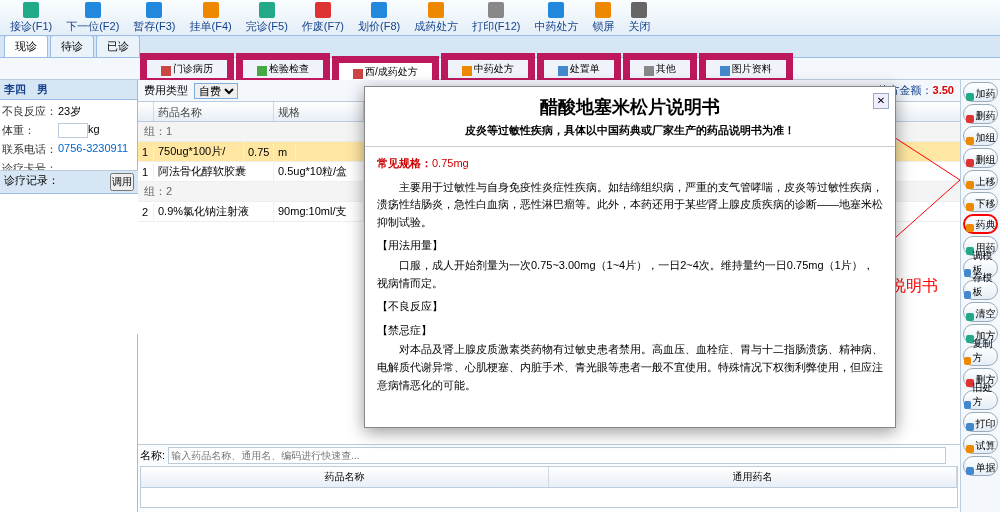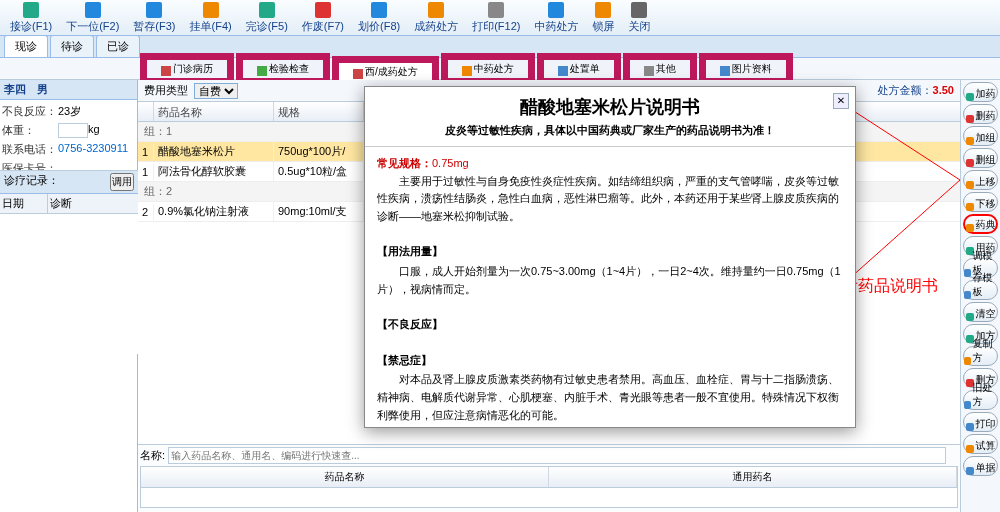--- a/index.html
+++ b/index.html
@@ -32,28 +32,28 @@
 .grid-row>div{padding:2px 4px;border-right:1px solid #f0f0f0;overflow:hidden;white-space:nowrap}
 .grid-row.sel{background:#ffe7a2}
 .btm{height:68px;border-top:1px solid #bcd;background:#fafcfe;padding:2px}
 .btm input{width:calc(100% - 40px);border:1px solid #bcd;padding:2px;font-size:10px;color:#999}
 .btm-head{display:flex;background:linear-gradient(#fff,#e8eef6);border:1px solid #bcd;margin-top:2px}
 .btm-head>div{flex:1;padding:3px;text-align:center;border-right:1px solid #d0d8e2;font-size:10px}
 .right-btns{width:40px;background:#f4f8fc;border-left:1px solid #bcd;display:flex;flex-direction:column;padding:2px;gap:2px}
 .rbtn{height:20px;border:1px solid #9ab;background:linear-gradient(#fff,#e4edf6);font-size:10px;display:flex;align-items:flex-end;justify-content:center;cursor:pointer;gap:2px;border-radius:10px}
 .rbtn .dot{width:8px;height:8px;border-radius:2px}
 .rbtn.hl{border:2px solid #f00}
-.popup{position:absolute;left:364px;top:86px;width:492px;height:342px;background:#fff;border:1px solid #888;box-shadow:0 4px 16px rgba(0,0,0,.4);z-index:10;display:flex;flex-direction:column}
+.popup{position:absolute;left:364px;top:86px;width:532px;height:342px;background:#fff;border:1px solid #888;box-shadow:0 4px 16px rgba(0,0,0,.4);z-index:10;display:flex;flex-direction:column}
 .popup-head{padding:8px;border-bottom:1px solid #ccc;position:relative}
 .popup-head h2{text-align:center;font-size:18px;font-weight:bold;font-family:SimSun}
 .popup-head .sub{text-align:center;font-size:11px;margin-top:4px;font-weight:bold}
 .popup-head .x{position:absolute;right:6px;top:6px;width:16px;height:16px;border:1px solid #9ab;background:#eef;text-align:center;line-height:14px;cursor:pointer;font-size:10px}
 .popup-body{flex:1;overflow:auto;padding:8px 12px;font-size:11px;line-height:1.6}
-.popup-body .spec{color:#c00;}
-.popup-body h4{font-weight:bold;margin:18px 0 2px 0}
+.popup-body .spec{color:#c00;margin-bottom:6px}
+.popup-body h4{font-weight:normal;margin:6px 0 2px 0}
 .popup-body p{text-indent:2em;margin-bottom:4px}
 .diag-panel{position:absolute;left:0;top:170px;width:138px;background:#fff;border-top:1px solid #bcd}
 .diag-panel .dh{background:#d7e6f4;padding:2px 4px;border-bottom:1px solid #99bce8;display:flex}
 .annotation{position:absolute;right:62px;top:276px;color:#f00;font-size:16px;font-family:SimSun;z-index:5}
 svg.arrow{position:absolute;z-index:6}
 </style>
 </head>
 <body>
 
 <div class="toolbar" id="toolbar">
@@ -131,40 +131,33 @@
     <div class="row">
         <span class="lbl">体重：</span>
         <input style="width: 30px; border: 1px solid rgb(187, 204, 221);">
         <span>kg</span>
       </div>
     <div class="row">
         <span class="lbl">联系电话：</span>
         <span style="color:#06c">0756-3230911</span>
       </div>
     <div class="row">
-        <span class="lbl">医保卡号：</span>
-      </div>
-    <div class="row">
         <span class="lbl">诊疗卡号：</span>
       </div>
     <div class="row">
         <span class="lbl">过敏</span>
       </div>
     <div style="color:#c00">无</div>
     <div class="row" style="margin-top:8px">
         <span class="lbl">既往史</span>
       </div>
     <div class="diag-panel">
       <div class="dh">
           <span>诊疗记录：</span>
           <button style="margin-left:auto;font-size:10px">调用</button>
-        </div>
-      <div style="display:flex;background:#eef3f9;border-bottom:1px solid #bcd">
-          <div style="flex:1;padding:2px;border-right:1px solid #bcd">日期</div>
-          <div style="flex:2;padding:2px">诊断</div>
         </div>
       <div style="height:140px;background:#fff"></div>
     </div>
   </div>
 
   <div class="mid">
     <div class="fee-row">
       <span>费用类型</span>
       <select><option>自费</option></select>
       <span class="total"><span>处方金额：</span><b>3.50</b></span>
@@ -180,21 +173,20 @@
         <div style="width: 30px;">用法</div>
         <div style="width: 30px;">总量</div>
         <div style="width: 30px;">单位</div>
         <div style="width: 30px;">嘱托</div>
         <div style="width: 22px;">自</div>
       </div>
     <div class="grid-body" id="gbody">
         <div class="grp">组：1</div>
         <div class="grid-row sel">
           <div style="width: 16px;">1</div>
-          <div style="width: 120px;">醋酸地塞米松片</div>
           <div style="width: 90px;">750ug*100片/</div>
           <div style="width: 30px;">0.75</div>
           <div style="width: 22px;">m</div>
           <div style="width: 30px;"></div>
           <div style="width: 30px;"></div>
           <div style="width: 30px;"></div>
           <div style="width: 30px;"></div>
           <div style="width: 30px;"></div>
           <div style="width: 30px;"></div>
           <div style="width: 22px;"></div>

